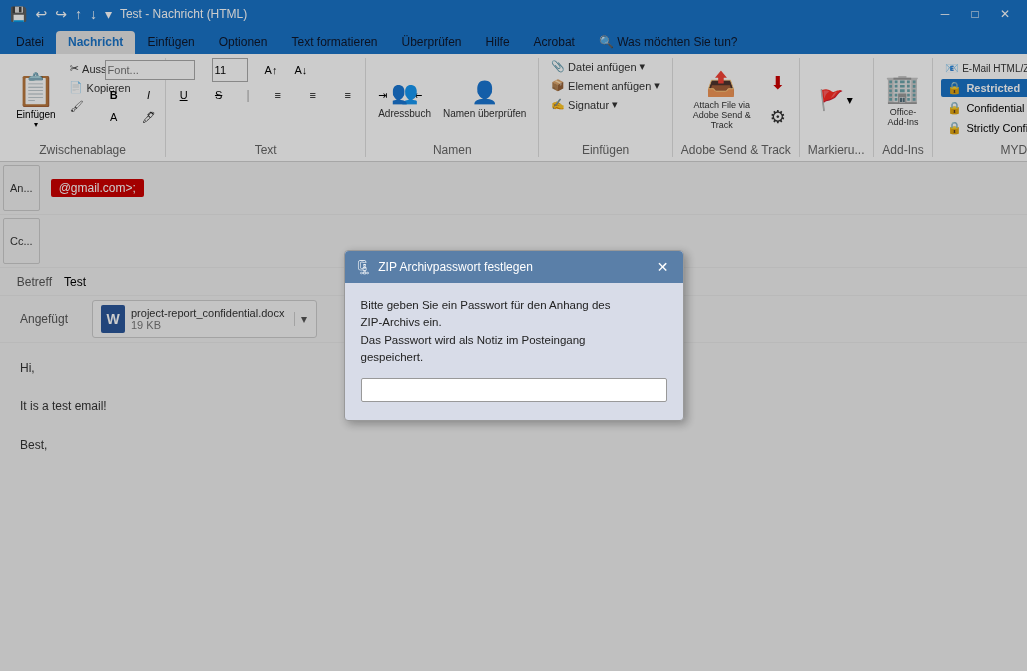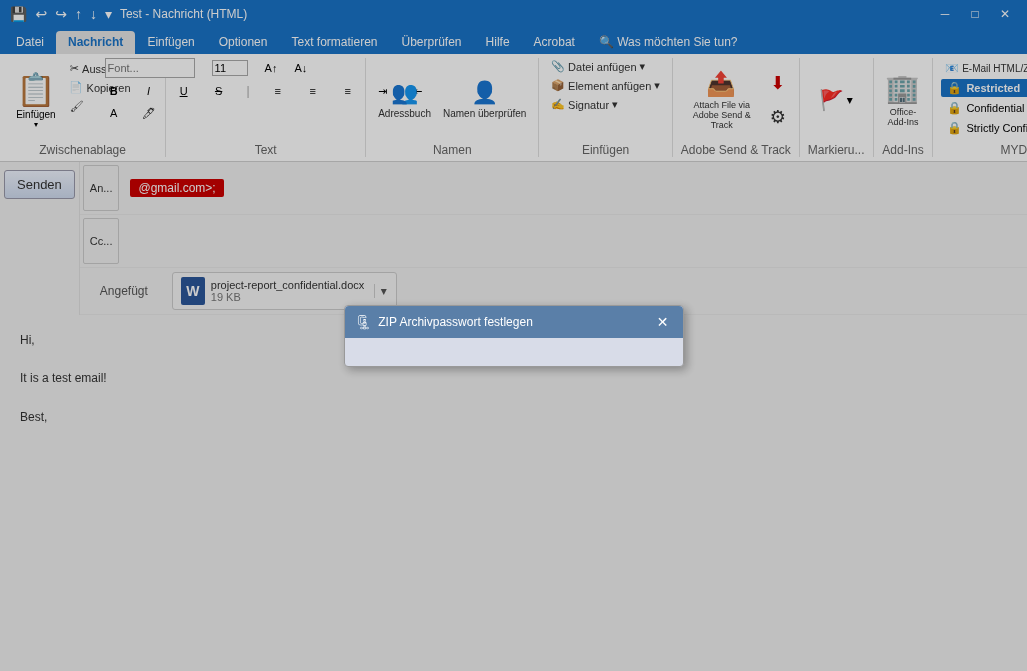--- a/index.html
+++ b/index.html
@@ -27,21 +27,21 @@
     
     .ribbon-tabs {
       background: #1a73c7;
       display: flex;
       align-items: flex-end;
       padding-left: 4px;
       height: 26px;
     }
     .ribbon-tab {
       padding: 4px 12px 5px;
-      color: #ffffff;
+      color: #0f172a;
       font-size: 12px;
       cursor: pointer;
       border-radius: 4px 4px 0 0;
     }
     .ribbon-tab.active { background: #e5e5e5; color: #1a73c7; font-weight: 600; }
 
     
     .ribbon {
       background: white;
       border-bottom: 1px solid #d0d0d0;
@@ -104,21 +104,21 @@
       gap: 2px;
       padding: 2px 2px;
     }
 
     
     .text-group-row { display: flex; align-items: center; gap: 17px; margin-bottom: 2px; }
     .font-select {
       width: 90px; height: 20px; font-size: 11px; border: 1px solid #aaa; padding: 0 2px;
     }
     .font-size-select {
-      width: 36px; height: 16px; font-size: 11px; border: 1px solid #aaa; padding: 0 2px;
+      width: 36px; height: 24px; font-size: 11px; border: 1px solid #aaa; padding: 0 2px;
     }
     .format-btn {
       width: 18px; height: 18px; display: flex; align-items: center; justify-content: center;
       border: 1px solid transparent; border-radius: 2px; cursor: pointer; font-size: 11px;
     }
     .format-btn.bold { font-weight: bold; }
     .format-btn.italic { font-style: italic; }
     .format-btn.underline { text-decoration: underline; }
     .email-field {
       display: flex;
@@ -484,41 +484,42 @@
       </div>
     </div>
     <div class="ribbon-group-label" style="margin-top:2px;">MYDATA</div>
   </div>
 
 </div>
 
 <div class="main-content">
   <div class="compose-row">
 
-    <div class="send-area">
-      <button class="send-btn">Senden</button>
-    </div>
 
     <div style="flex:1;">
 
       <div class="email-field">
         <div style="display:flex;align-items:center;margin-right:4px;">
           <button class="email-field-btn">An...</button>
         </div>
         <span class="to-value">@gmail.com&gt;;</span>
         <input class="email-field-input" type="text" style="">
       </div>
 
       <div class="email-field">
         <div style="display:flex;align-items:center;margin-right:4px;">
           <button class="email-field-btn">Cc...</button>
         </div>
         <input class="email-field-input" type="text" style="">
       </div>
 
+      <div class="email-field">
+        <span class="email-field-label">Betreff</span>
+        <input class="email-field-input" type="text" value="Test" style="">
+      </div>
 
       <div class="attachment-row">
         <span class="attachment-label">Angefügt</span>
         <div class="attachment-item">
           <div class="word-icon">W</div>
           <div class="attachment-info">
             <div class="attachment-name">project-report_confidential.docx</div>
             <div class="attachment-size">19 KB</div>
           </div>
           <div class="attachment-dropdown">▾</div>
@@ -540,16 +541,25 @@
   <div class="modal">
     <div class="modal-header">
       <div style="display:flex;align-items:center;">
         <span class="modal-header-icon">🗜</span>
         <span>ZIP Archivpasswort festlegen</span>
       </div>
       <div class="modal-close">✕</div>
     </div>
     <div class="modal-body">
       <div style="display:flex;gap:10px;">
+        <div style="flex:1;">
+          <p class="modal-text">
+            <span>Bitte geben Sie ein Passwort für den Anhang des</span><br>
+            <span>ZIP-Archivs ein.</span><br>
+            <span>Das Passwort wird als Notiz im Posteingang</span><br>
+            <span>gespeichert.</span>
+          </p>
+          <input class="modal-input" type="password" placeholder="" style="">
+        </div>
       </div>
     </div>
   </div>
 </div>
 
 </body></html>

